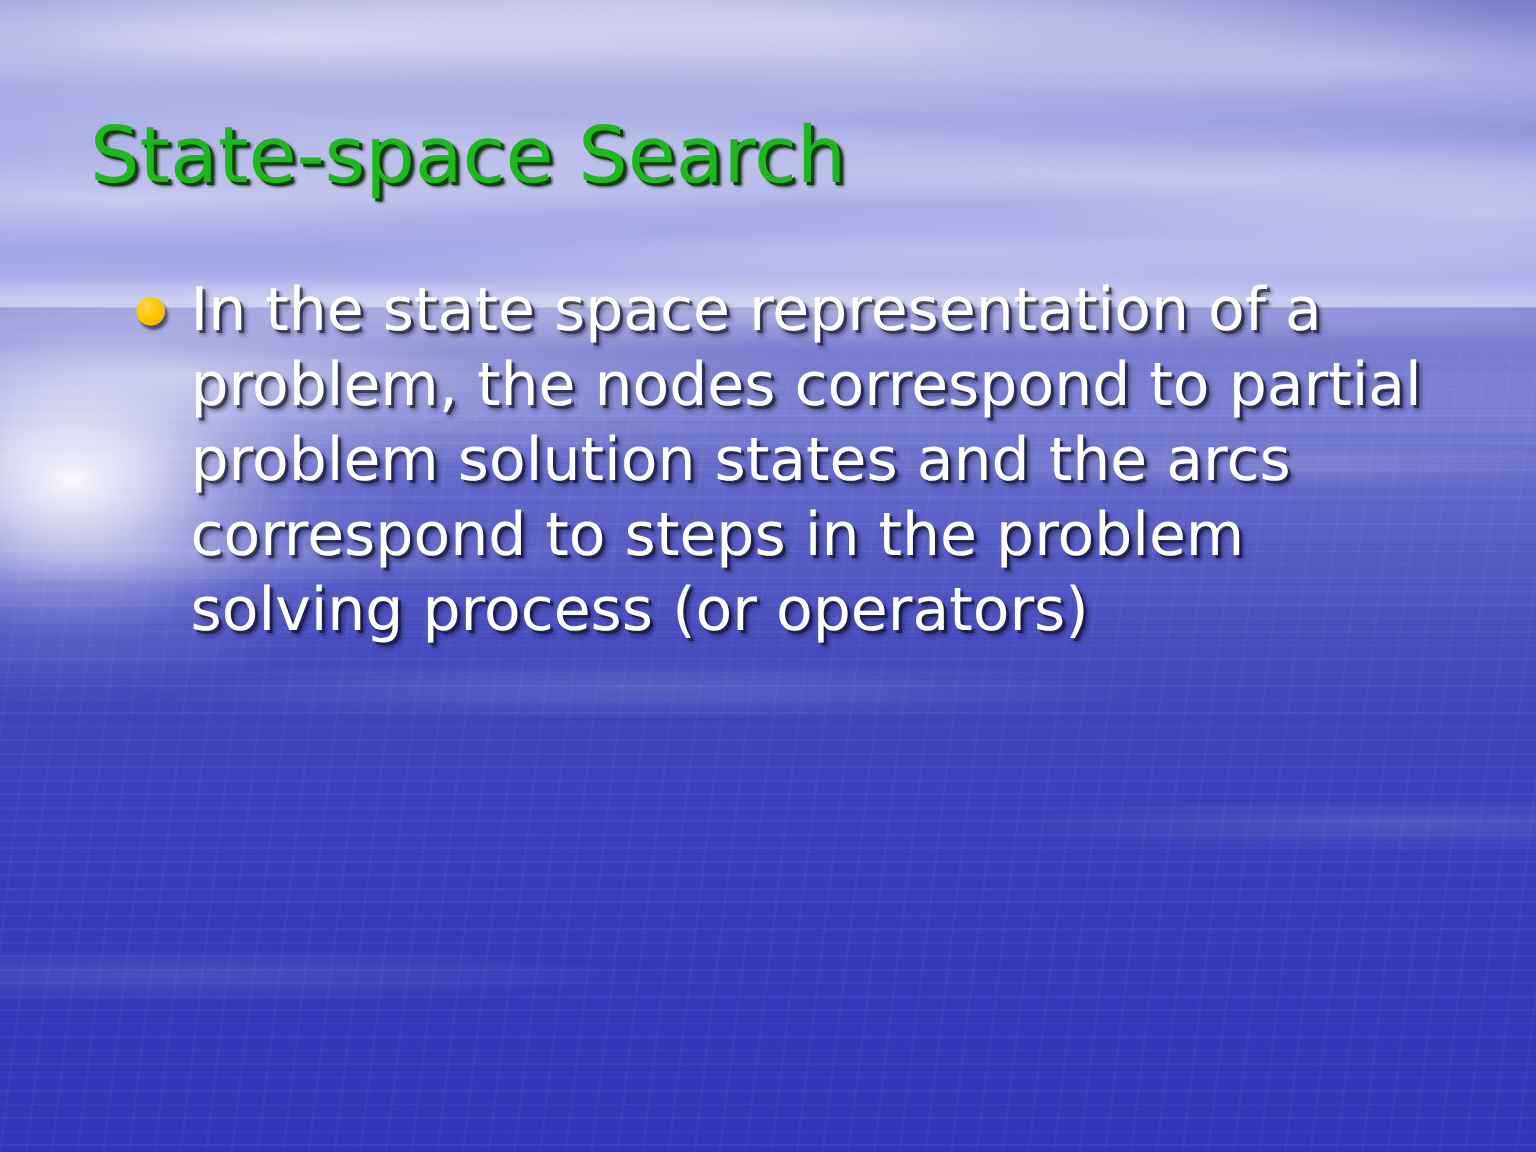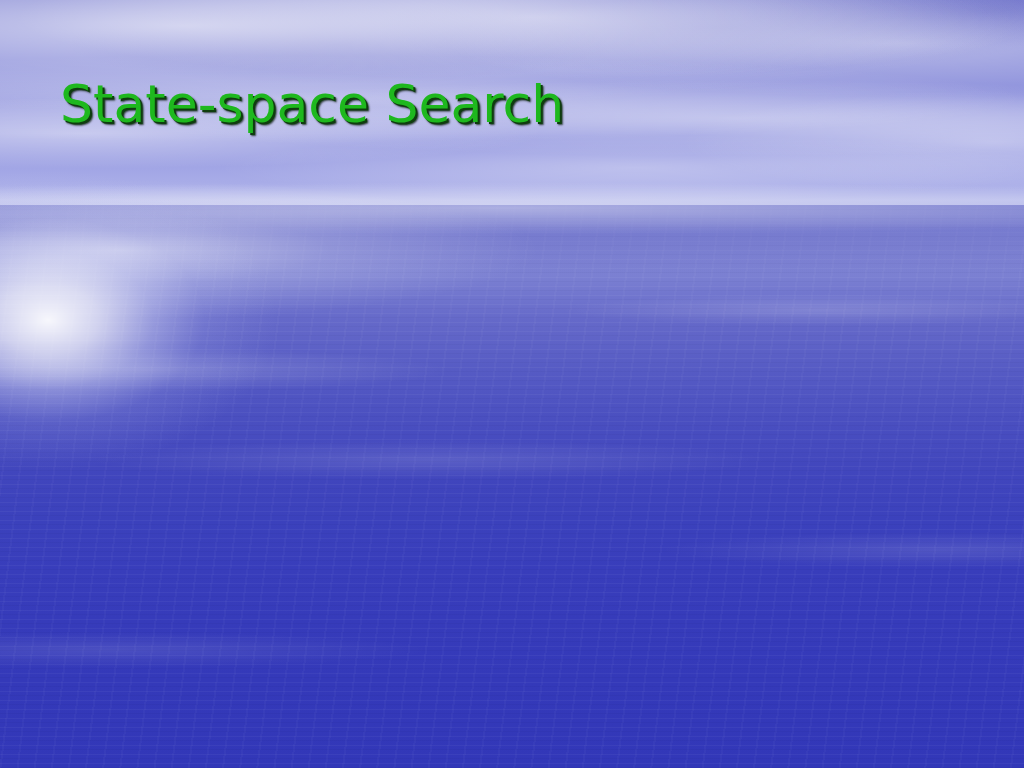--- a/index.html
+++ b/index.html
@@ -202,17 +202,21 @@
   <div class="bg-layer bg-ripples-fade"></div>
   <div class="bg-layer bg-sparkle"></div>
   <div class="bg-layer bg-glow"></div>
 
   <div class="content">
 
     <div class="title">State-space Search</div>
 
     <div class="body-block">
 
+      <div class="bullet-item">
+        <span class="bullet-dot"></span>
+        <span class="bullet-text">In the state space representation of a problem, the nodes correspond to partial problem solution states and the arcs correspond to steps in the problem solving process (or operators)</span>
+      </div>
 
 
     </div>
   </div>
 </div>
 
 </body></html>

